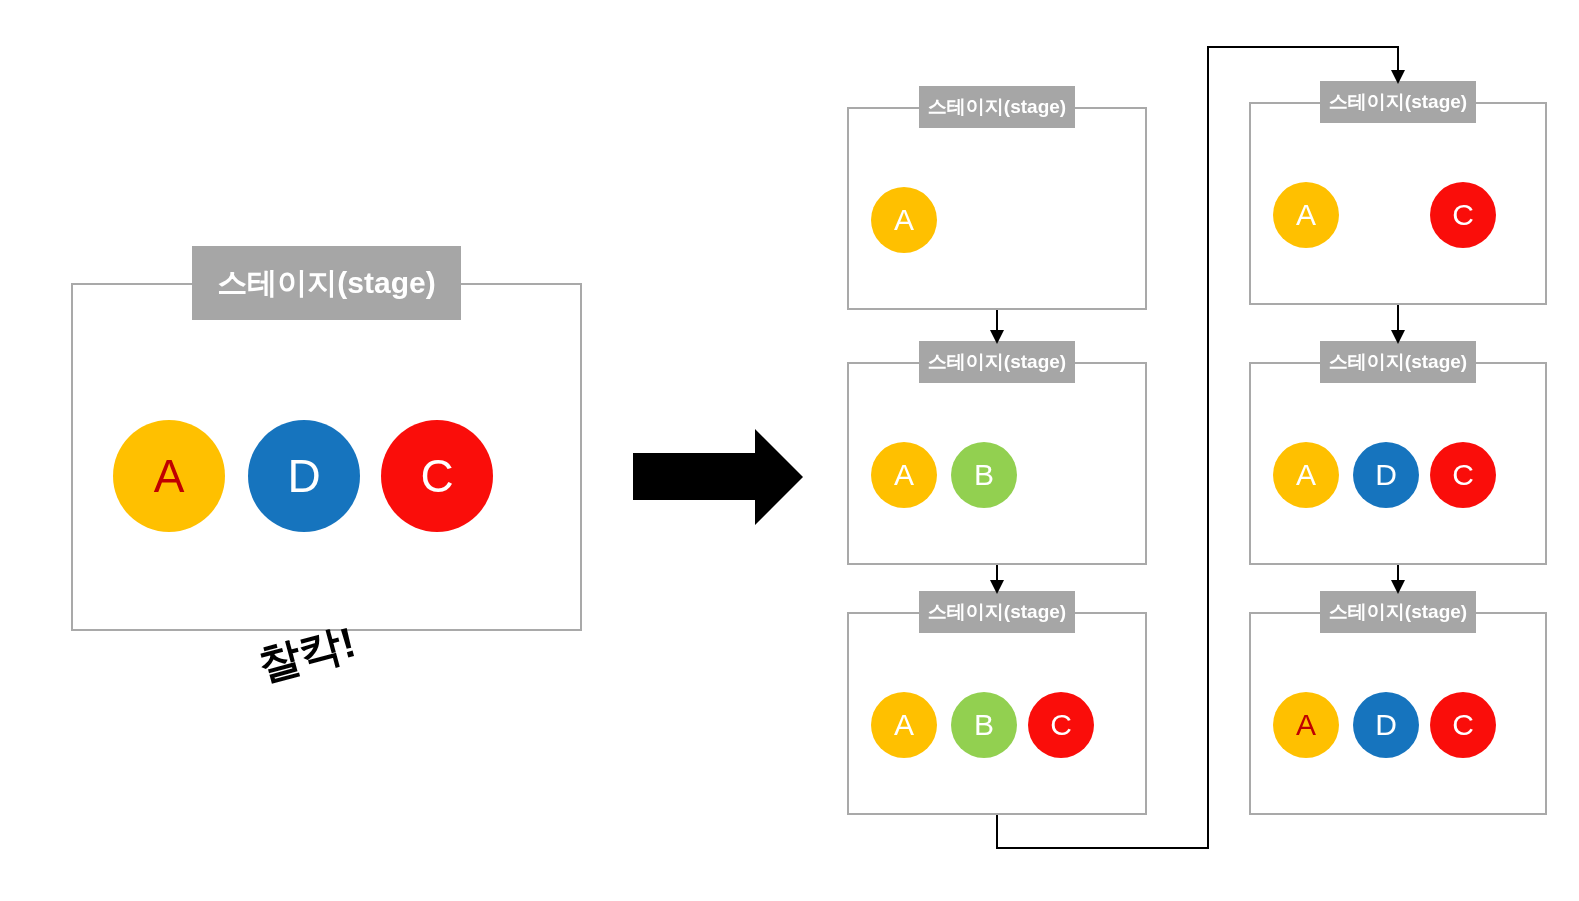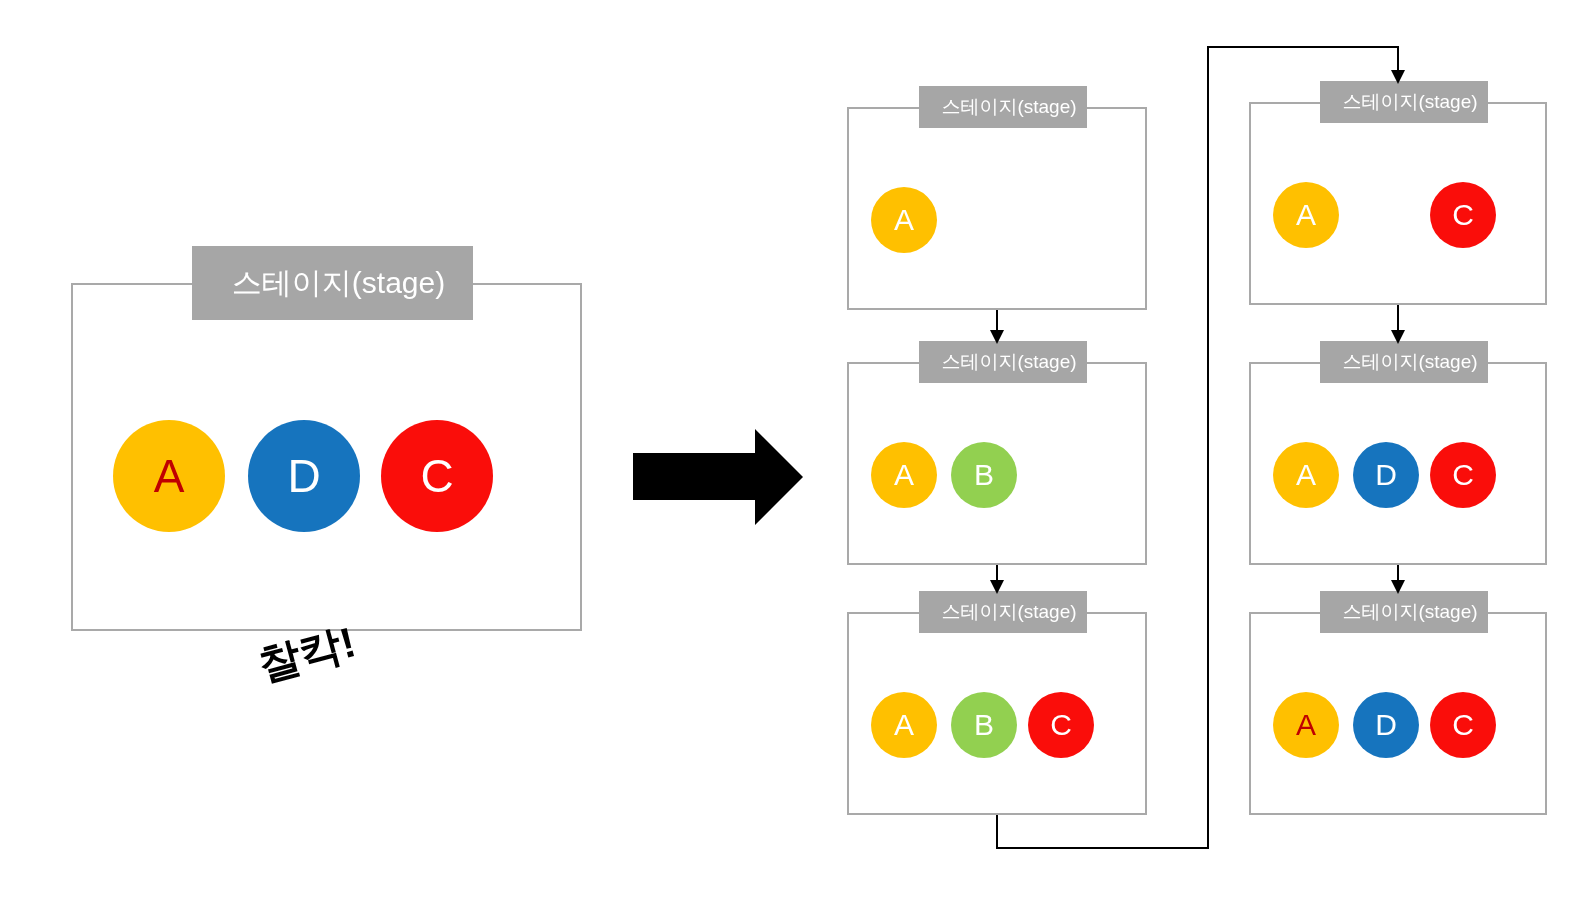--- a/index.html
+++ b/index.html
@@ -16,24 +16,23 @@
     background: #ffffff;
     border: 2px solid #a9a9a9;
     box-sizing: border-box;
     z-index: 1;
   }
   .stage-band {
     position: absolute;
     display: flex;
     align-items: center;
     justify-content: center;
-    font-weight: normal;
+    font-weight: bold;
     z-index: 3;
     white-space: nowrap;
-    padding-left: 12px;
   }
   .band-lg { width: 269px; height: 74px; font-size: 30px; left: 192px; top: 246px; }
   .band-sm { width: 156px; height: 42px; font-size: 19px; }
   .circle {
     position: absolute;
     border-radius: 50%;
     display: flex;
     align-items: center;
     justify-content: center;
     z-index: 2;

